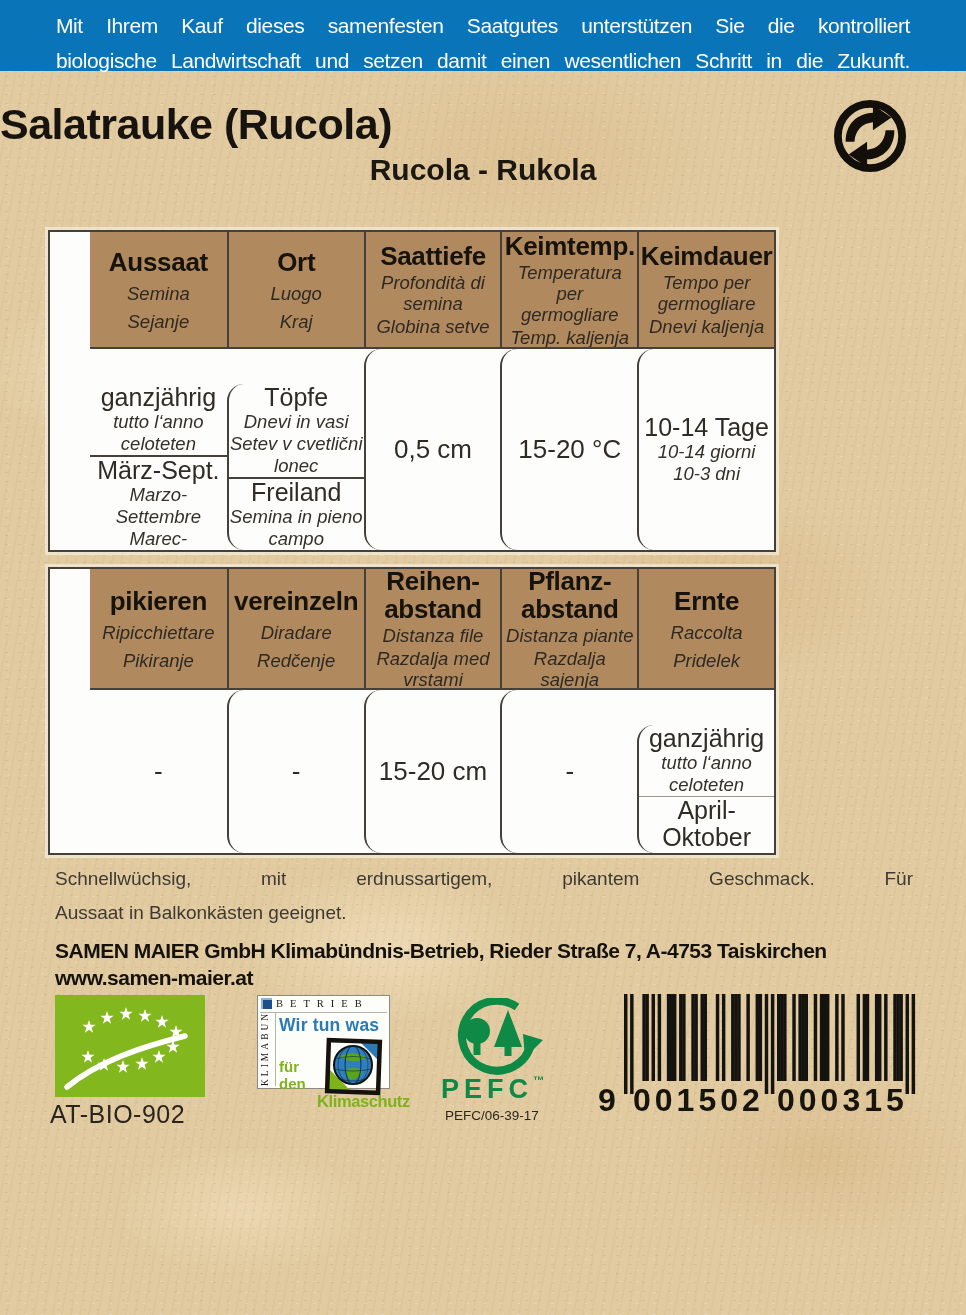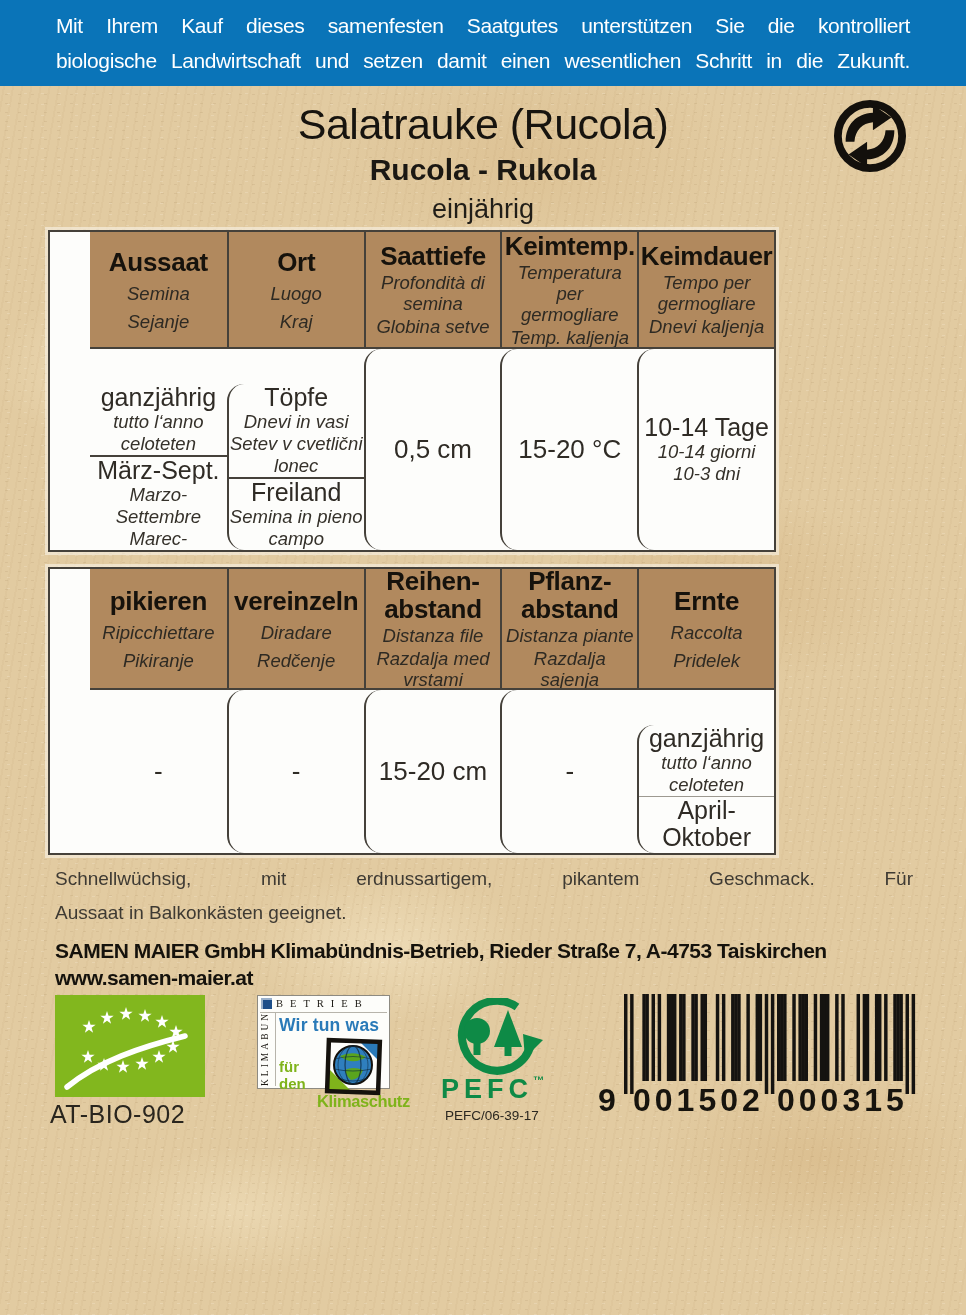--- a/index.html
+++ b/index.html
@@ -13,27 +13,27 @@
       radial-gradient(300px 150px at 55% 12%, rgba(206,168,112,.25), transparent 70%),
       radial-gradient(180px 90px at 25% 92%, rgba(255,244,215,.30), transparent 70%),
       #e2cba1;}
   .grain{position:absolute;inset:0;pointer-events:none;
     background-image:
       radial-gradient(rgba(125,90,45,.10) 1px, transparent 1.4px),
       radial-gradient(rgba(255,250,235,.20) 1px, transparent 1.4px),
       repeating-linear-gradient(100deg, rgba(160,120,70,.05) 0 2px, transparent 2px 9px);
     background-size:13px 9px, 17px 11px, auto;}
   
-  .banner{position:absolute;top:0;left:0;right:0;height:86px;background:#0a74b8;
+  .banner{position:absolute;top:0;left:0;right:0;height:71px;background:#0a74b8;
     box-sizing:border-box;padding:8px 56px 13px;}
   .banner-line{color:#fff;font-size:21px;line-height:35px;letter-spacing:-.4px;
     text-align:justify;text-align-last:justify;}
   
-  .title{position:absolute;top:100px;left:0;width:100%;text-align:center;
-    font-size:43px;font-weight:normal;letter-spacing:-.5px;color:#17140f;}
+  .title{position:absolute;top:100px;left:0;width:100%;text-align:left;
+    font-size:43px;font-weight:bold;letter-spacing:-.5px;color:#17140f;}
   .subtitle{position:absolute;top:153px;left:0;width:100%;text-align:center;
     font-size:30px;font-weight:bold;color:#1b1813;}
   .annual{position:absolute;top:194px;left:0;width:100%;text-align:center;
     font-size:27px;color:#211e18;}
   .greendot{position:absolute;top:99px;left:833px;width:74px;height:74px;}
   
   .tbl{position:absolute;left:48px;width:728px;box-sizing:border-box;
     border:2px solid #45413a;background:#fdfdfb;box-shadow:0 0 0 3px rgba(252,248,238,.55);padding-left:40px;}
   .t1{top:230px;} .t2{top:567px;}
   .thead{display:grid;grid-template-columns:repeat(5,1fr);background:#b1895e;}
@@ -101,21 +101,20 @@
 <div class="packet">
   <div class="grain"></div>
 
   <div class="banner">
     <div class="banner-line">Mit Ihrem Kauf dieses samenfesten Saatgutes unterstützen Sie die kontrolliert</div>
     <div class="banner-line">biologische Landwirtschaft und setzen damit einen wesentlichen Schritt in die Zukunft.</div>
   </div>
 
   <div class="title">Salatrauke (Rucola)</div>
   <div class="subtitle">Rucola - Rukola</div>
-  <div class="annual">einjährig</div>
 
   <svg class="greendot" viewBox="0 0 76 76">
     <circle cx="38" cy="38" r="33" fill="none" stroke="#13100c" stroke-width="8"></circle>
     <path d="M13,44 C13,26 24,15 41,14 L41,6 L60,19 L41,32 L41,24 C30,25 23,32 22,44 Z" fill="#13100c"></path>
     <path d="M13,44 C13,26 24,15 41,14 L41,6 L60,19 L41,32 L41,24 C30,25 23,32 22,44 Z" fill="#13100c" transform="rotate(180 38 38)"></path>
   </svg>
 
   <div class="tbl t1">
     <div class="thead">
       <div class="hcell roomy">

